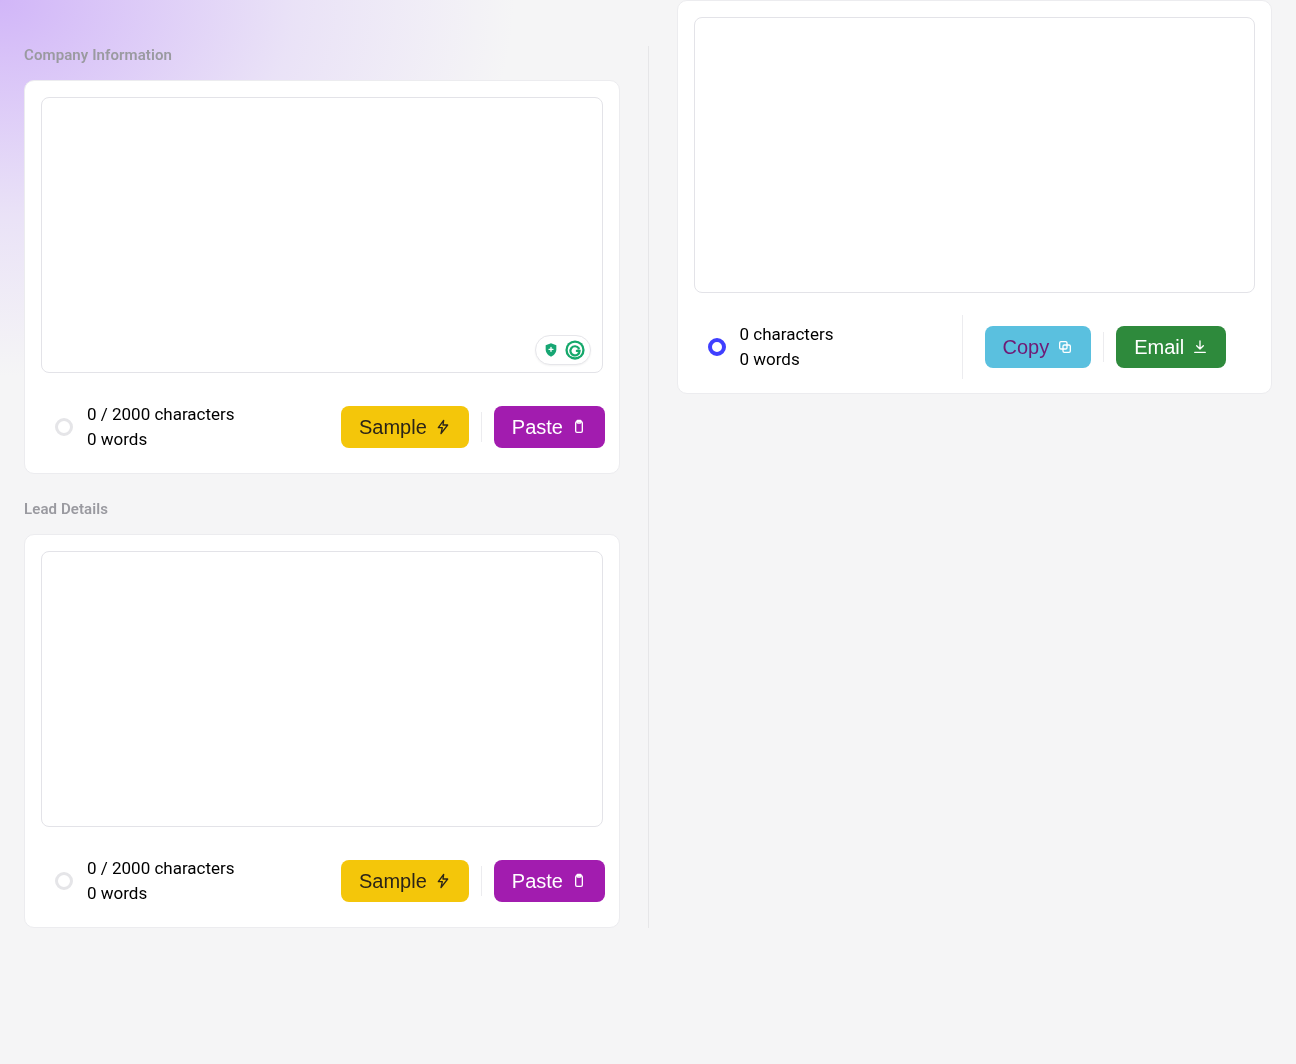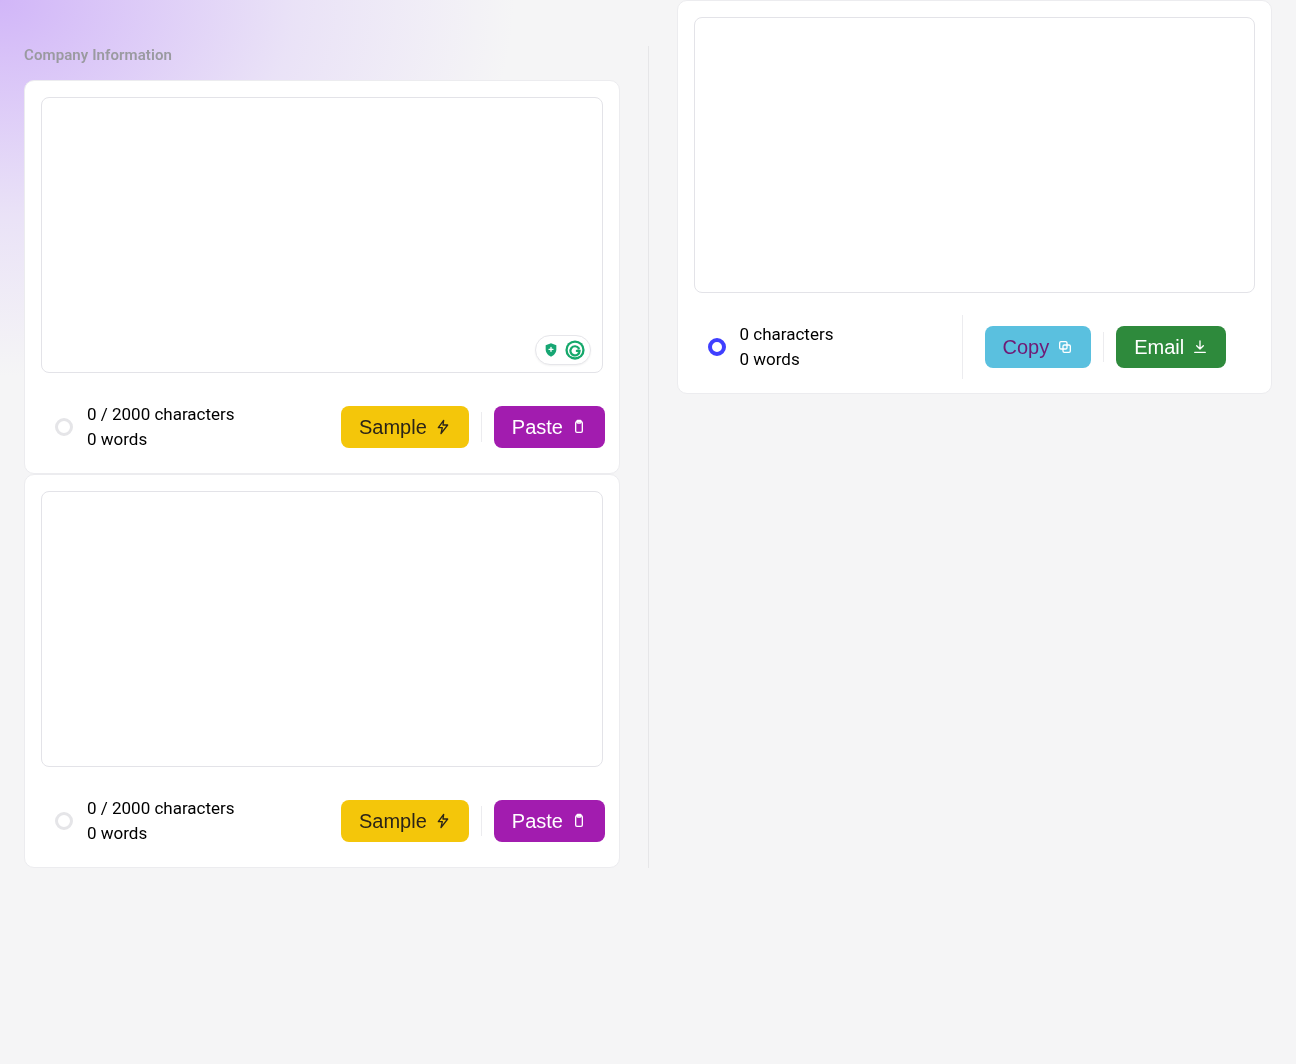--- a/index.html
+++ b/index.html
@@ -224,20 +224,21 @@
               <svg viewBox="0 0 24 24" fill="none">
                   <rect x="7" y="4" width="10" height="16" rx="2" stroke="#fff" stroke-width="2"></rect>
                   <rect x="9" y="2" width="6" height="4" rx="1" stroke="#fff" stroke-width="2"></rect>
                 </svg>
             </span>
           </button>
         </div>
       </div>
     </div>
 
+    <div class="section-label inner">Lead Details</div>
 
     <div class="card">
       <div class="textarea-wrap">
         <textarea class="input-area" style=""></textarea>
       </div>
 
       <div class="footer-row">
         <div class="stats-block">
           <span class="radio-dot"></span>
           <div class="stats-text">

